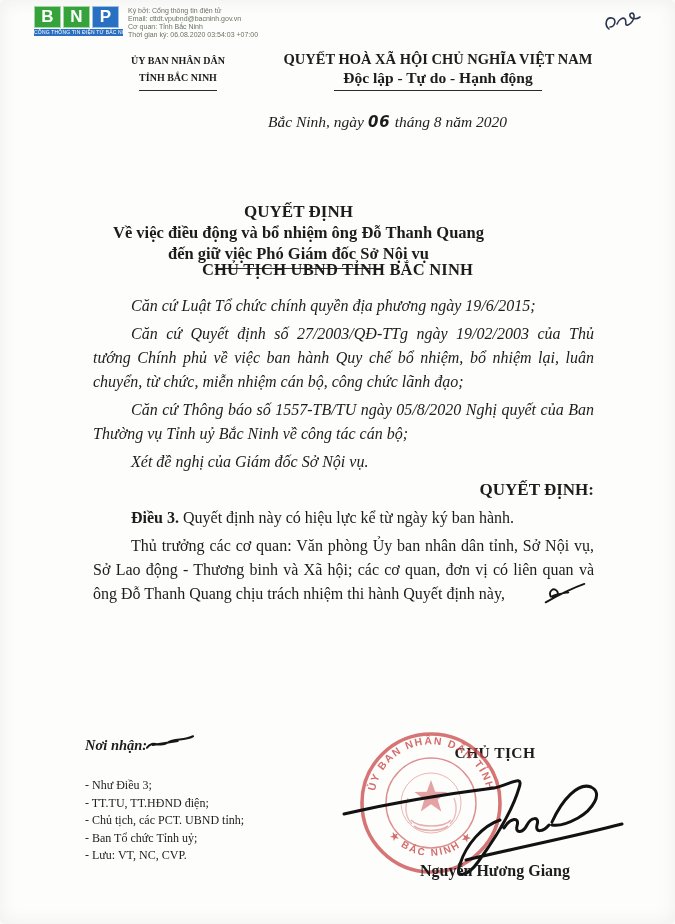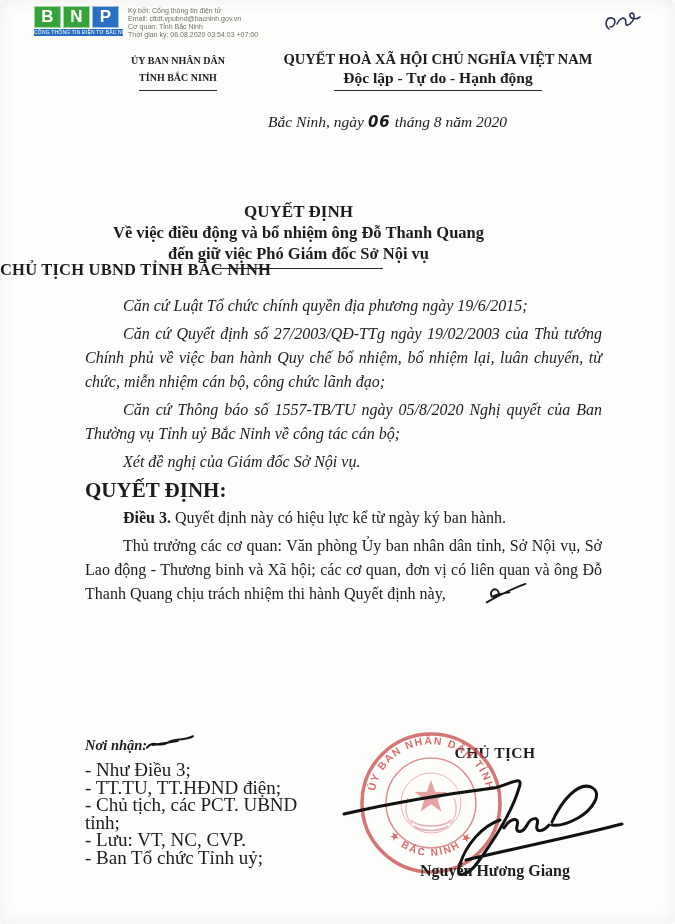--- a/index.html
+++ b/index.html
@@ -32,36 +32,36 @@
   .hand-num{font-family:"DejaVu Sans",sans-serif;font-weight:bold;font-style:italic;letter-spacing:1px;}
   .so-line .hand-num{font-size:16px;}
   .date-line{position:absolute;left:268px;top:113px;width:340px;text-align:left;font-style:italic;font-size:15.5px;}
   .date-line .hand-num{font-size:15px;}
 
   
   .title-block{position:absolute;left:0;top:162px;width:597px;text-align:center;margin-top:39px;}
   .t1{font-weight:bold;font-size:17px;line-height:21px;}
   .t2,.t3{font-weight:bold;font-size:16.5px;line-height:21px;}
   .rule-title{width:168px;border-top:1.4px solid #2a2a2a;margin:4px auto 0;}
-  .authority{position:absolute;left:0;top:260px;width:675px;text-align:left;font-weight:bold;font-size:16.5px;letter-spacing:.2px;}
+  .authority{position:absolute;left:0;top:260px;width:675px;text-align:center;font-weight:bold;font-size:16.5px;letter-spacing:.2px;}
 
   
   .bodytext{position:absolute;left:85px;top:294px;width:517px;font-size:16px;line-height:24px;text-align:justify;}
-  .bodytext p{margin:0 0 4px;text-indent:38px;}
+  .bodytext p{margin:0 8px 4px;text-indent:38px;}
   .it{font-style:italic;}
-  .decision-heading{text-align:left;font-weight:bold;font-size:21px;margin:9px 0 10px;text-indent:0 !important;}
+  .decision-heading{text-align:right;font-weight:bold;font-size:17px;margin:9px 0 10px;text-indent:0 !important;}
   .lead{font-weight:bold;}
   .flourish-inline{display:inline-block;vertical-align:-6px;margin-left:1px;}
 
   
   .footer{position:absolute;left:0;top:732px;width:675px;height:190px;}
   .recipients{position:absolute;left:85px;top:2px;width:250px;}
   .rec-label{font-weight:bold;font-style:italic;font-size:14.5px;margin-top:48px;}
   .rec-flourish{display:inline-block;vertical-align:-2px;margin-left:-2px;}
-  .rec-items{margin-top:5px;font-size:19px;line-height:17.5px;}
+  .rec-items{margin-top:21px;font-size:12px;line-height:17.5px;}
   .sig-col{position:absolute;left:350px;top:0;width:290px;text-align:center;}
   .sig-title{position:absolute;left:0;top:12px;width:100%;font-weight:bold;font-size:15.5px;letter-spacing:.4px;}
   .sig-name{position:absolute;left:0;top:130px;width:100%;font-weight:bold;font-size:16px;text-align:center;}
   .stamp{position:absolute;left:6px;top:-4px;opacity:.88;}
   .signature{position:absolute;left:-24px;top:16px;}
 </style>
 </head>
 <body>
 
 <div class="page">
@@ -127,22 +127,22 @@
 
   <div class="footer">
     <div class="recipients">
       <span class="rec-label">Nơi nhận:</span><span class="rec-flourish"><svg width="50" height="18" viewBox="0 0 52 18">
             <path d="M2,14 C8,5 15,14 23,9 C31,4 40,7 50,2 M8,11 L34,7" fill="none" stroke="#161616" stroke-width="2.1" stroke-linecap="round"></path>
           </svg></span>
       <div class="rec-items">
         <div>- Như Điều 3;</div>
         <div>- TT.TU, TT.HĐND điện;</div>
         <div>- Chủ tịch, các PCT. UBND tỉnh;</div>
+        <div>- Ban Tổ chức Tỉnh uỷ;</div>
         <div>- Lưu: VT, NC, CVP.</div>
-        <div>- Ban Tổ chức Tỉnh uỷ;</div>
       </div>
     </div>
 
     <div class="sig-col">
       <div class="sig-title">CHỦ TỊCH</div>
 
       <div class="stamp">
         <svg width="150" height="150" viewBox="0 0 150 150">
           <defs>
             <path id="arcTop" d="M 19 84 A 57 57 0 1 1 131 84" fill="none"></path>

